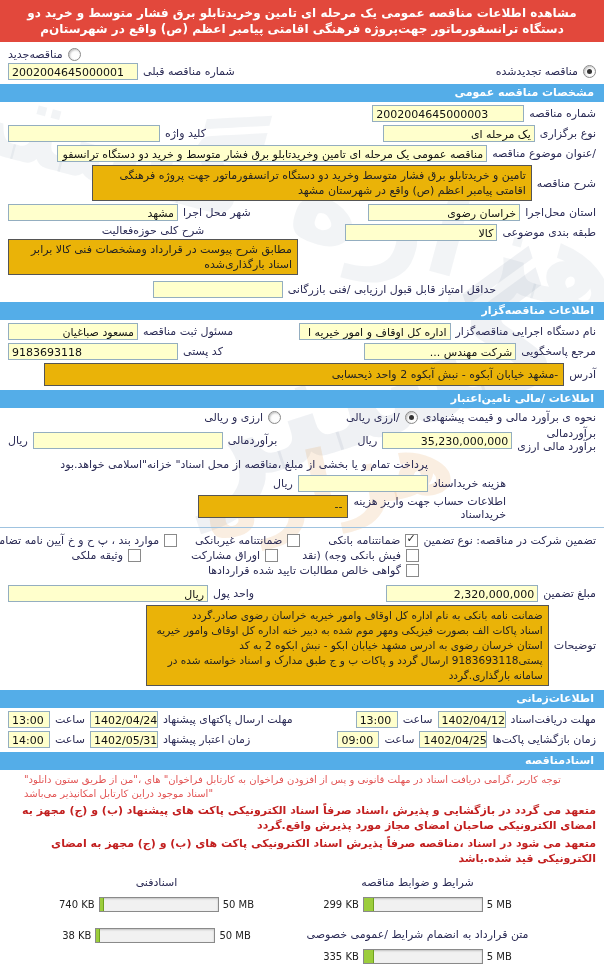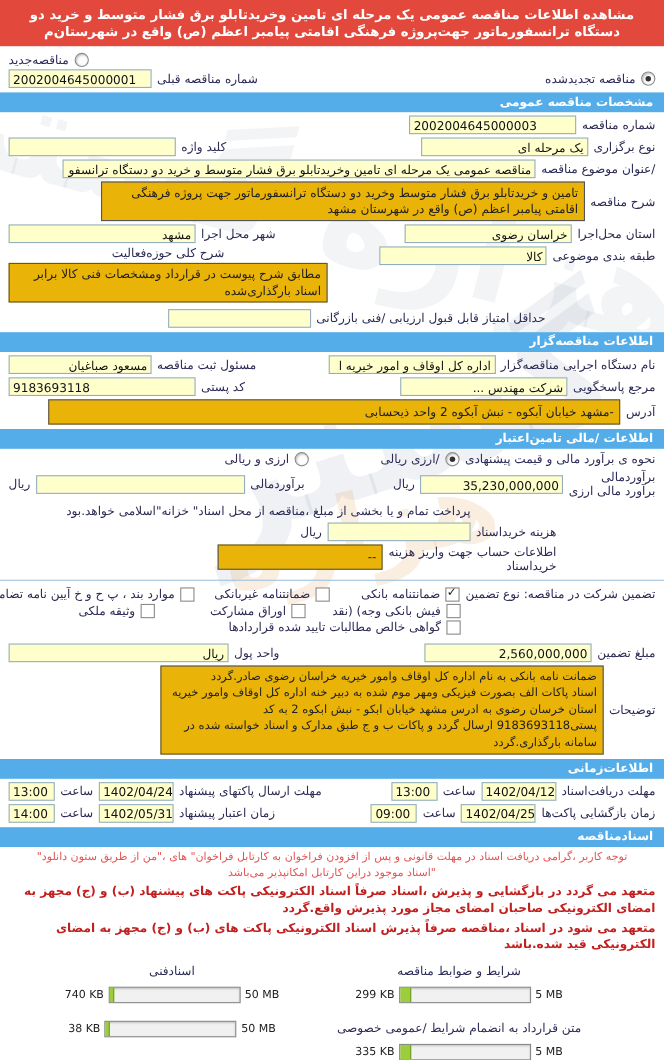--- a/index.html
+++ b/index.html
@@ -38,21 +38,21 @@
   .wide{width:430px;}
   .tarea{
     background:#eab308;border:1px solid #555;padding:2px 5px;box-sizing:border-box;
     color:#222;line-height:15px;white-space:pre-line;text-align:right;
   }
   .rb{width:11px;height:11px;border:1px solid #8a8a8a;border-radius:50%;background:#fdfdfd;display:inline-block;position:relative;flex:none;box-shadow:inset 1px 1px 2px rgba(0,0,0,.25);}
   .rb.sel::after{content:"";position:absolute;left:3px;top:3px;width:5px;height:5px;border-radius:50%;background:#333;}
   .cb{width:11px;height:11px;border:1px solid #8a8a8a;background:#fff;display:inline-block;position:relative;flex:none;}
   .cb.checked::after{content:"✓";position:absolute;left:0;top:-3px;font-size:11px;color:#222;font-weight:bold;}
   .sep{border:none;border-top:1px solid #9fc3e0;margin:6px 0;}
-  .notice1{color:#e25555;font-size:10px;line-height:14px;margin:2px 24px;text-align:center;}
+  .notice1{color:#e25555;font-size:10px;line-height:14px;margin:2px 24px;text-align:left;}
   .notice2{color:#c21f1f;font-weight:bold;font-size:11px;line-height:15px;margin:3px 8px;text-align:right;}
   .upgrid{display:flex;flex-wrap:wrap;margin:10px 70px 0 40px;row-gap:16px;column-gap:36px;justify-content:center;}
   .upbox{width:225px;}
   .uplabel{text-align:center;color:#2b2b55;margin-bottom:8px;white-space:nowrap;}
   .upbar-row{display:flex;align-items:center;justify-content:center;gap:4px;direction:ltr;font-size:10px;color:#222;}
   .upbar{width:118px;height:13px;border:1px solid #8a8a8a;background:#f1f1f1;box-shadow:inset 0 1px 2px rgba(0,0,0,.2);display:inline-block;overflow:hidden;}
   .upfill{display:block;height:100%;background:#9ccd3c;border-right:1px solid #6fa21e;}
   .f-a{width:8%;} .f-b{width:3%;} .f-c{width:8%;} .f-d{width:2%;}
   .estlbl{display:flex;flex-direction:column;line-height:13px;color:#2b2b55;text-align:right;}
   .paynote{margin:4px 8px 2px;color:#2b2b55;text-align:right;line-height:15px;width:420px;margin-right:auto;}
@@ -227,21 +227,21 @@
   </div>
   <div class="row tight">
     <span style="width:172px;flex:none;"></span>
     <span class="cb"></span>
     <span class="lbl">گواهی   خالص  مطالبات تایید شده قراردادها</span>
   </div>
 
   <div class="row between" style="margin-top:8px;">
     <span class="pair">
       <span class="lbl">مبلغ تضمین</span>
-      <span class="field w150 numr">2,560,000,000</span>
+      <span class="field w150 numr">2,320,000,000</span>
     </span>
     <span class="pair">
       <span class="lbl">واحد پول</span>
       <span class="field w200">ریال</span>
     </span>
   </div>
   <div class="row" style="align-items:center;">
     <span class="lbl">توضیحات</span>
     <div class="tarea" style="width:403px;min-height:60px;font-size:10.5px;">ضمانت نامه بانکی به نام اداره کل اوقاف وامور خیریه خراسان  رضوی  صادر.گردد
 اسناد پاکات الف  بصورت فیزیکی ومهر موم شده به  دبیر خنه اداره کل اوقاف وامور  خیریه  استان خرسان  رضوی به ادرس مشهد  خیابان ابکو - نبش ابکوه 2 به  کد  پستی9183693118 ارسال گردد و پاکات ب و  ج  طبق مدارک و اسناد خواسته شده در سامانه بارگذاری.گردد</div>

